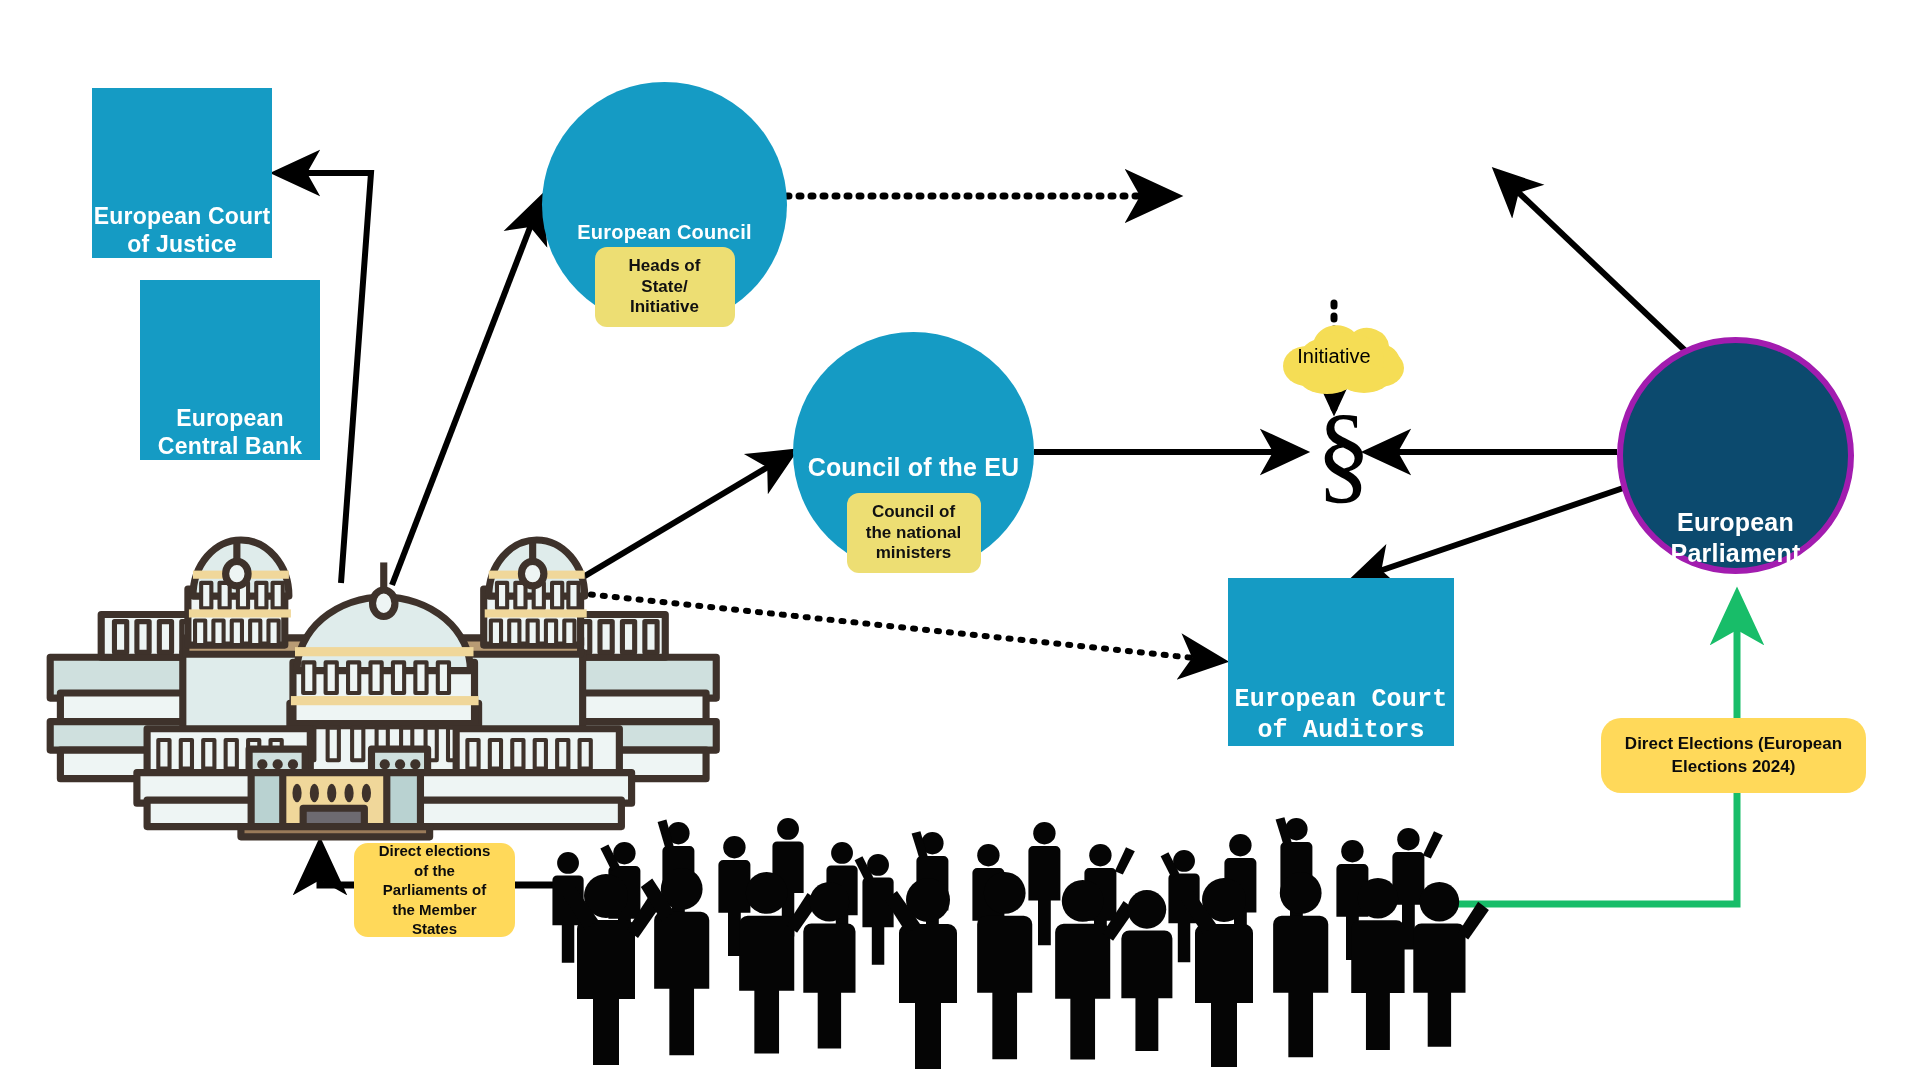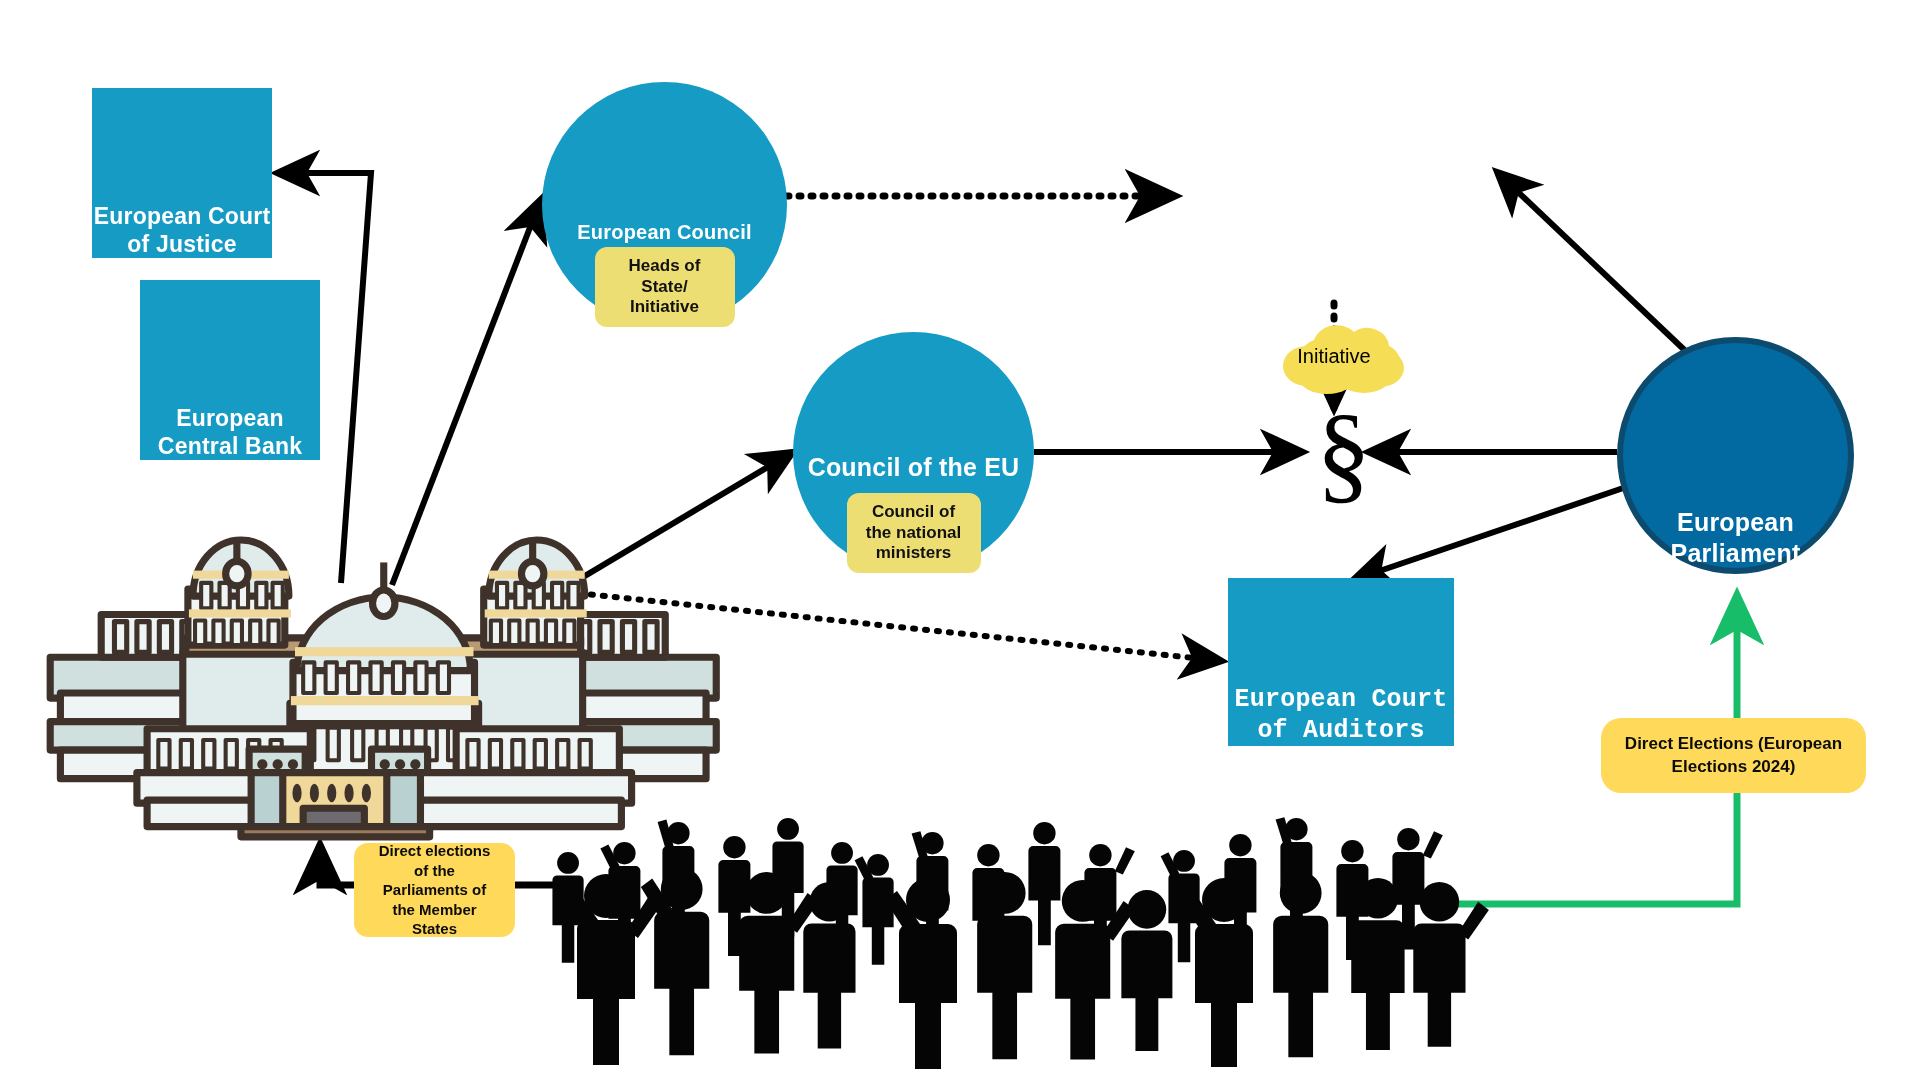--- a/index.html
+++ b/index.html
@@ -26,22 +26,22 @@
     color: #ffffff;
     text-align: center;
   }
   .node .title {
     font-weight: bold;
     line-height: 1.22;
     letter-spacing: .2px;
   }
   .circle { border-radius: 50%; }
   .parliament-ring {
-    border: 6px solid #0c4a6e;
-    background: #0369a1;
+    border: 6px solid #a21caf;
+    background: #0c4a6e;
   }
   .pill {
     background: #edde73;
     color: #111111;
     border-radius: 12px;
     font-weight: bold;
     text-align: center;
     line-height: 1.22;
     padding: 9px 14px;
     box-sizing: border-box;

